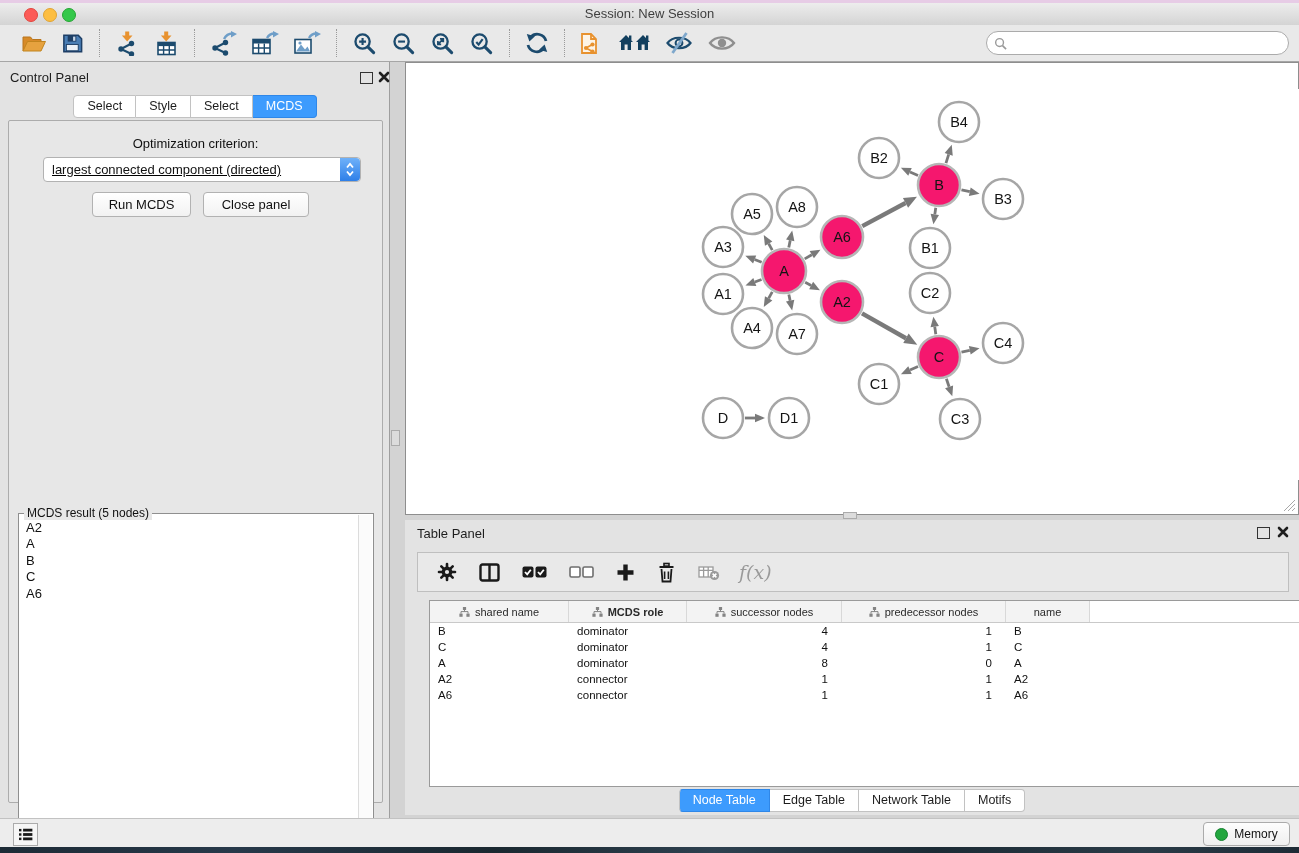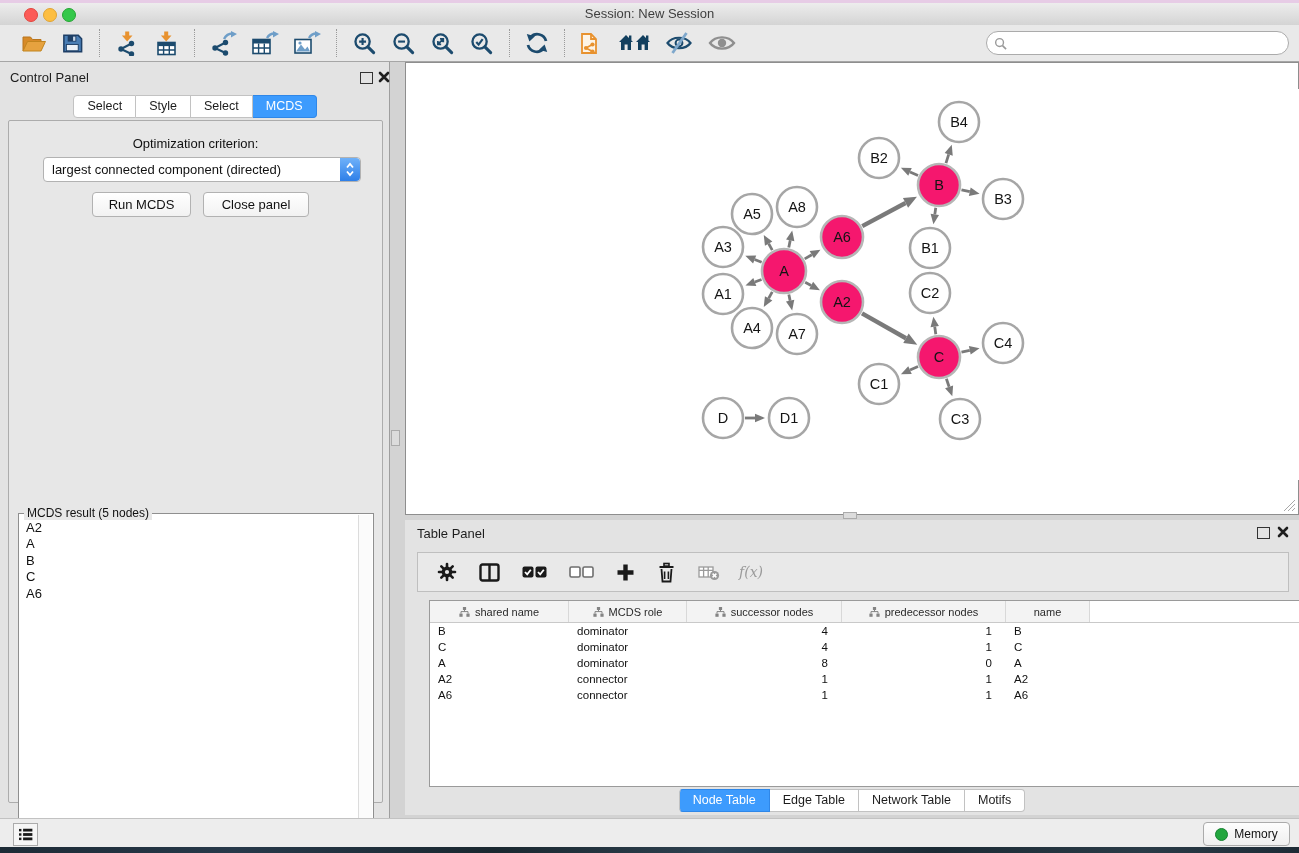--- a/index.html
+++ b/index.html
@@ -25,21 +25,21 @@
   .cp-title{position:absolute;left:10px;top:8px;font-size:13px;color:#1E1E1E;}
   .panel-float{position:absolute;width:11px;height:10px;border:1.6px solid #333;background:transparent;}
   .panel-close{position:absolute;width:12px;height:12px;}
   .cp-tabs{position:absolute;left:0;top:33px;width:390px;display:flex;justify-content:center;}
   .seg{height:21px;line-height:21px;padding:0 13px;font-size:12.5px;background:#FFFFFF;border:1px solid #C2C2C2;border-left:none;color:#1C1C1C;}
   .seg:first-child{border-left:1px solid #C2C2C2;border-radius:4px 0 0 4px;}
   .seg:last-child{border-radius:0 4px 4px 0;}
   .seg-active{background:#3D9BFD;border-color:#2F87E8;color:#FFFFFF;}
   .cp-box{position:absolute;left:8px;top:58px;width:373px;height:681px;background:#E7E7E7;border:1px solid #ACACAC;border-radius:2px;}
   .opt-label{position:absolute;left:0;right:0;top:15px;text-align:center;font-size:13px;color:#111;}
-  .dropdown{position:absolute;left:34px;top:36px;width:316px;height:23px;background:#FFFFFF;border:1px solid #B2B2B2;border-radius:4px;display:flex;align-items:center;}
+  .dropdown{position:absolute;left:34px;top:36px;width:316px;height:23px;background:#FFFFFF;border:1px solid #B2B2B2;border-radius:4px;display:flex;align-items:center;text-decoration:underline;}
   .dropdown .dd-text{flex:1;font-size:13px;color:#111;padding-left:8px;white-space:nowrap;overflow:hidden;}
   .dd-stepper{width:20px;height:23px;border-radius:0 4px 4px 0;background:linear-gradient(#6FB1F9,#2E7FE8);display:flex;align-items:center;justify-content:center;}
   .btn{position:absolute;top:71px;height:23px;background:linear-gradient(#FFFFFF,#F2F2F2);border:1px solid #B2B2B2;border-radius:4px;font-size:13px;color:#111;display:flex;align-items:center;justify-content:center;}
   .btn-run{left:83px;width:97px;}
   .btn-close{left:194px;width:104px;}
   .fieldset{position:absolute;left:9px;top:392px;width:354px;height:338px;border:1px solid #8F8F8F;background:#FFFFFF;}
   .legend{position:absolute;left:5px;top:-8px;background:#E7E7E7;padding:0 3px;font-size:12px;color:#111;}
   .result-list{position:absolute;left:1px;top:2px;right:14px;bottom:1px;overflow:hidden;padding:4px 0 0 6px;}
   .result-item{font-size:13px;line-height:16.4px;color:#111;}
   .result-scroll{position:absolute;top:1px;right:1px;bottom:1px;width:13px;background:#FBFBFB;border-left:1px solid #DCDCDC;}
@@ -51,21 +51,21 @@
   .nl.l-red{left:13px;} .nl.l-yellow{left:30px;} .nl.l-green{left:47px;}
   .net-canvas{position:absolute;left:0;top:26px;width:892px;height:391px;background:#FFFFFF;overflow:hidden;padding-left:12px;}
   .resize-grip{position:absolute;right:2px;bottom:2px;width:13px;height:13px;}
   .divider-grip-v{position:absolute;left:391px;top:430px;width:9px;height:16px;background:#DCDCDC;border:1px solid #ABABAB;box-sizing:border-box;}
   .divider-grip-h{position:absolute;left:843px;top:512px;width:14px;height:7px;background:#DCDCDC;border:1px solid #ABABAB;box-sizing:border-box;}
   
   .table-panel{position:absolute;left:405px;top:520px;width:894px;height:295px;background:#E3E3E3;}
   .tp-title{position:absolute;left:12px;top:6px;font-size:13px;color:#1E1E1E;}
   .tp-toolbar{position:absolute;left:12px;top:32px;width:872px;height:40px;background:#E9E9E9;border:1px solid #BFBFBF;display:flex;align-items:center;padding-left:8px;box-sizing:border-box;}
   .tpicon{margin:0 11px;display:flex;align-items:center;}
-  .fx{font-family:"DejaVu Serif",serif;font-style:italic;font-size:14px;color:#9A9A9A;margin-left:8px;}
+  .fx{font-family:"DejaVu Serif",serif;font-style:italic;font-size:19px;color:#9A9A9A;margin-left:8px;}
   .table{position:absolute;left:12px;top:80px;width:872px;height:187px;background:#FFFFFF;border:1px solid #9A9A9A;overflow:hidden;box-sizing:border-box;margin-left:12px;}
   .thead{display:flex;height:21px;border-bottom:1px solid #C9C9C9;}
   .th{box-sizing:border-box;height:21px;background:#F3F3F3;border-right:1px solid #D8D8D8;display:flex;align-items:center;justify-content:center;gap:5px;font-size:11px;color:#2A2A2A;}
   .tr{display:flex;height:16px;}
   .td{box-sizing:border-box;font-size:11.5px;line-height:16px;color:#111;white-space:nowrap;overflow:hidden;}
   .tp-tabs{position:absolute;left:0;top:269px;width:894px;display:flex;justify-content:center;text-align:right;}
   
   .statusbar{position:absolute;left:0;top:818px;width:1299px;height:29px;background:#EDEDED;border-top:1px solid #C2C2C2;box-sizing:border-box;}
   .list-btn{position:absolute;left:13px;top:4px;width:23px;height:21px;background:#F6F6F6;border:1px solid #ABABAB;display:flex;align-items:center;justify-content:center;}
   .memory-btn{position:absolute;right:9px;top:3px;width:85px;height:22px;background:linear-gradient(#FDFDFD,#EFEFEF);border:1px solid #ABABAB;border-radius:4px;display:flex;align-items:center;justify-content:center;gap:6px;font-size:12px;color:#111;}
@@ -484,21 +484,21 @@
             <svg width="11" height="10" viewBox="0 0 11 10">
               <g fill="#848484">
                 <rect x="3.9" y="0" width="3.2" height="3"></rect>
                 <rect x="0.4" y="6.6" width="3.2" height="3.2"></rect>
                 <rect x="7.4" y="6.6" width="3.2" height="3.2"></rect>
               </g>
               <path d="M5.5 3v1.6M2 6.6V4.6h7v2" stroke="#848484" fill="none"></path>
             </svg>
             <span>shared name</span>
           </div>
-          <div class="th" style="width: 118px;">
+          <div class="th" style="width: 118px; font-weight: bold;">
             <svg width="11" height="10" viewBox="0 0 11 10">
               <g fill="#848484">
                 <rect x="3.9" y="0" width="3.2" height="3"></rect>
                 <rect x="0.4" y="6.6" width="3.2" height="3.2"></rect>
                 <rect x="7.4" y="6.6" width="3.2" height="3.2"></rect>
               </g>
               <path d="M5.5 3v1.6M2 6.6V4.6h7v2" stroke="#848484" fill="none"></path>
             </svg>
             <span>MCDS role</span>
           </div>

